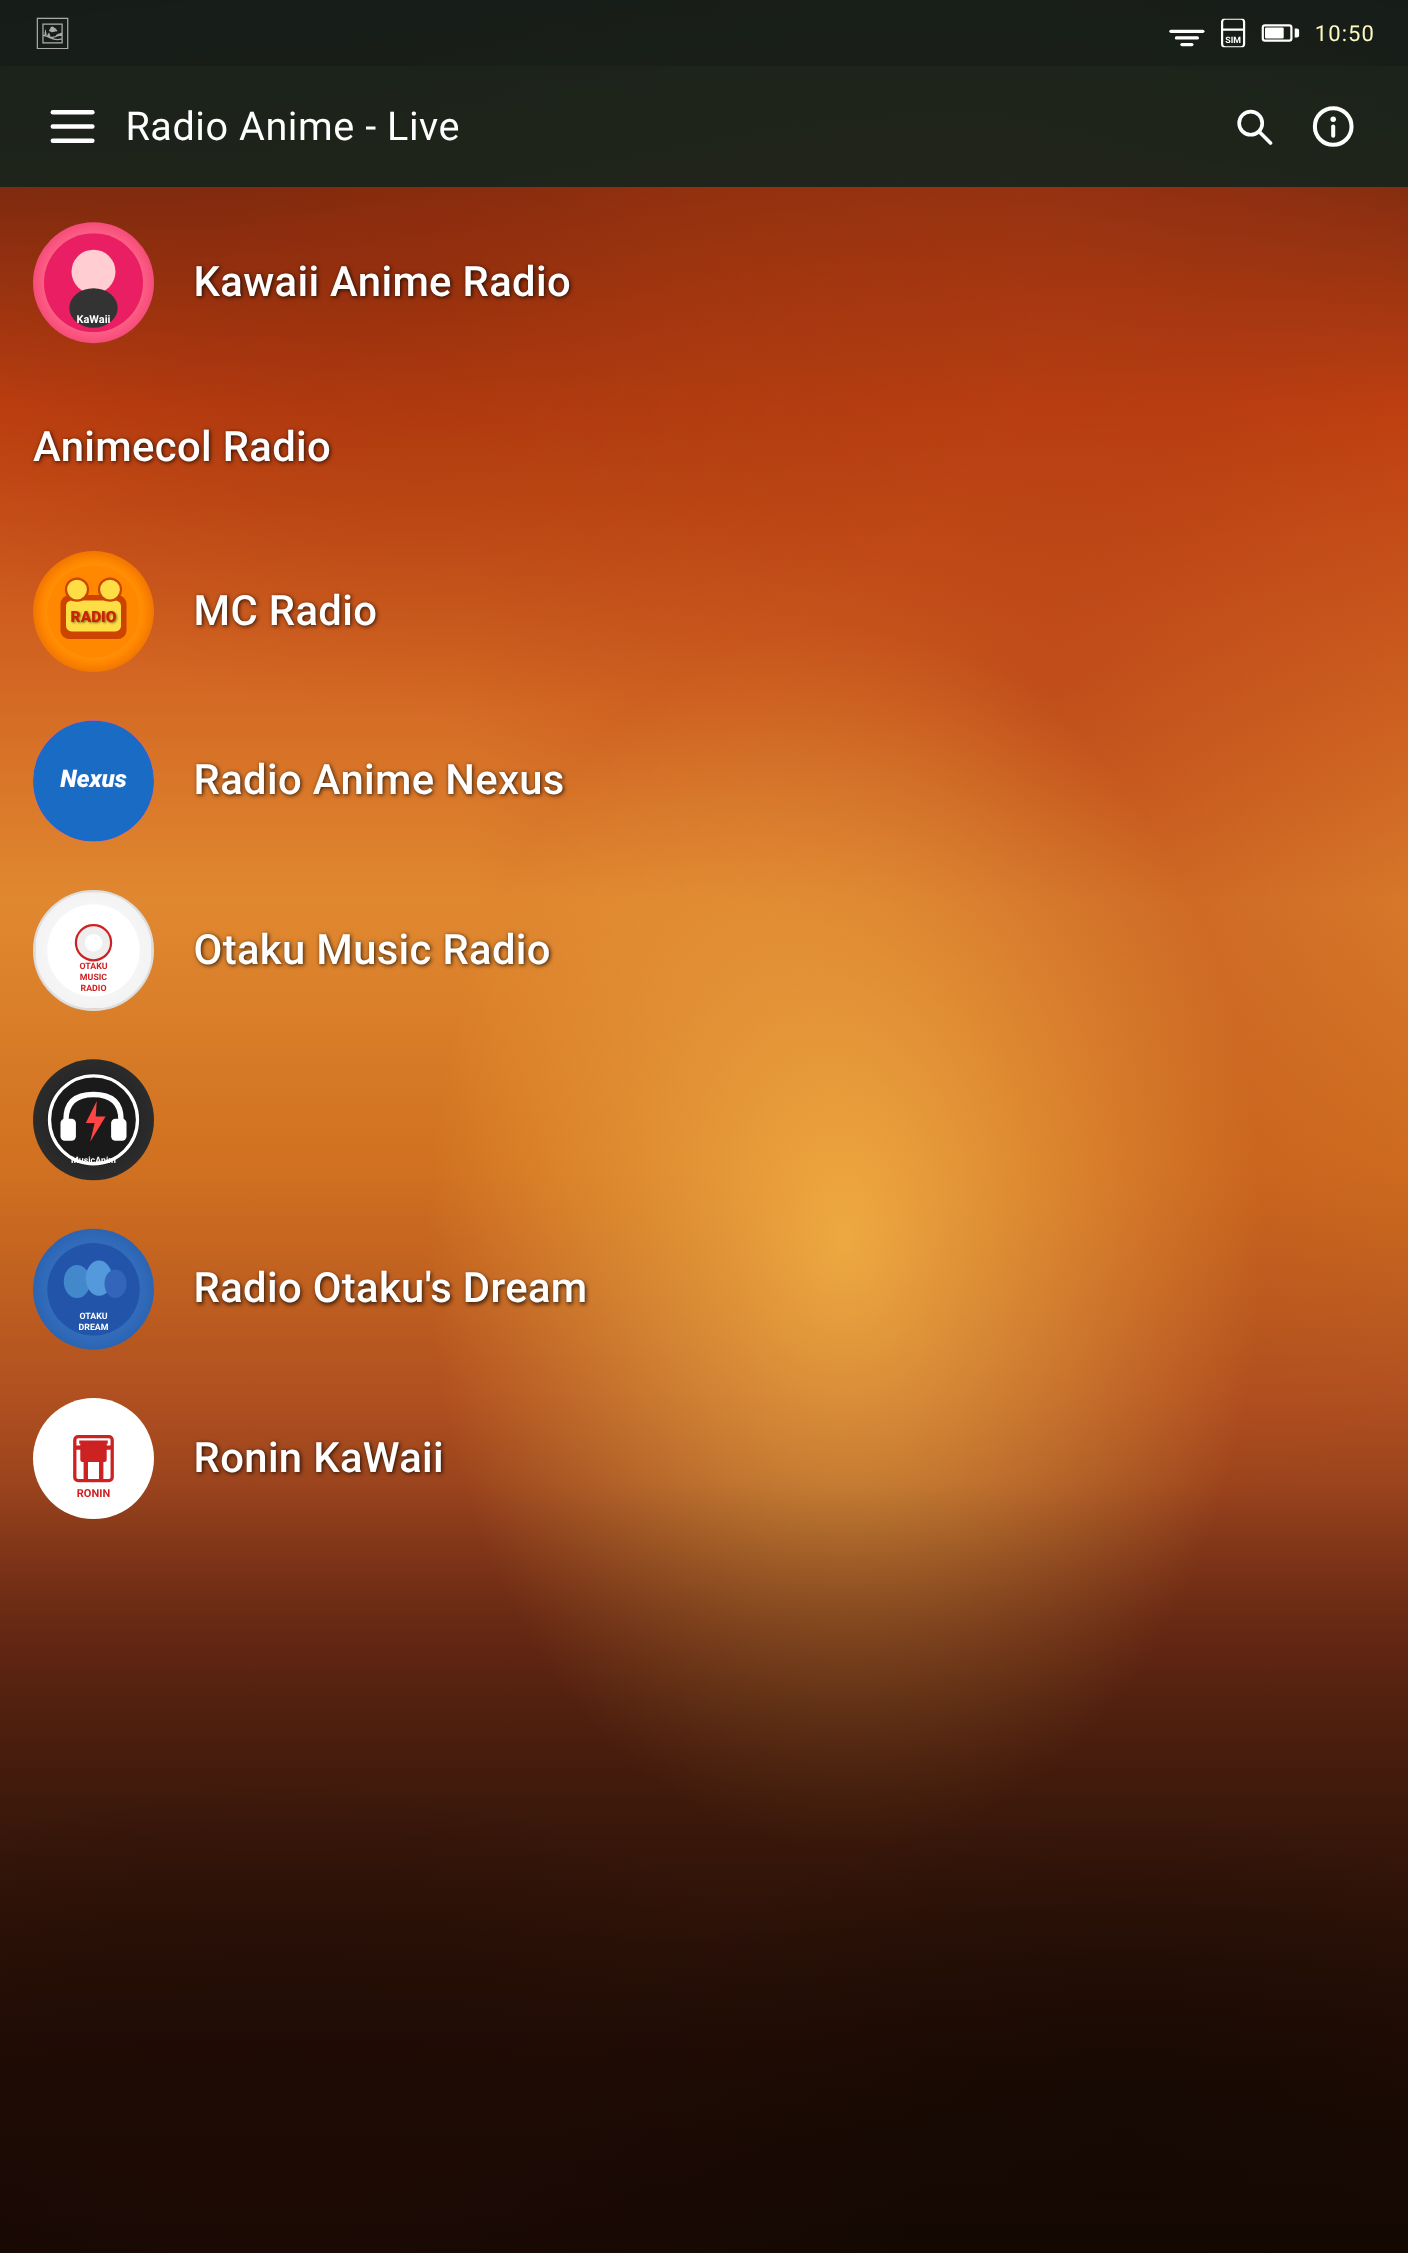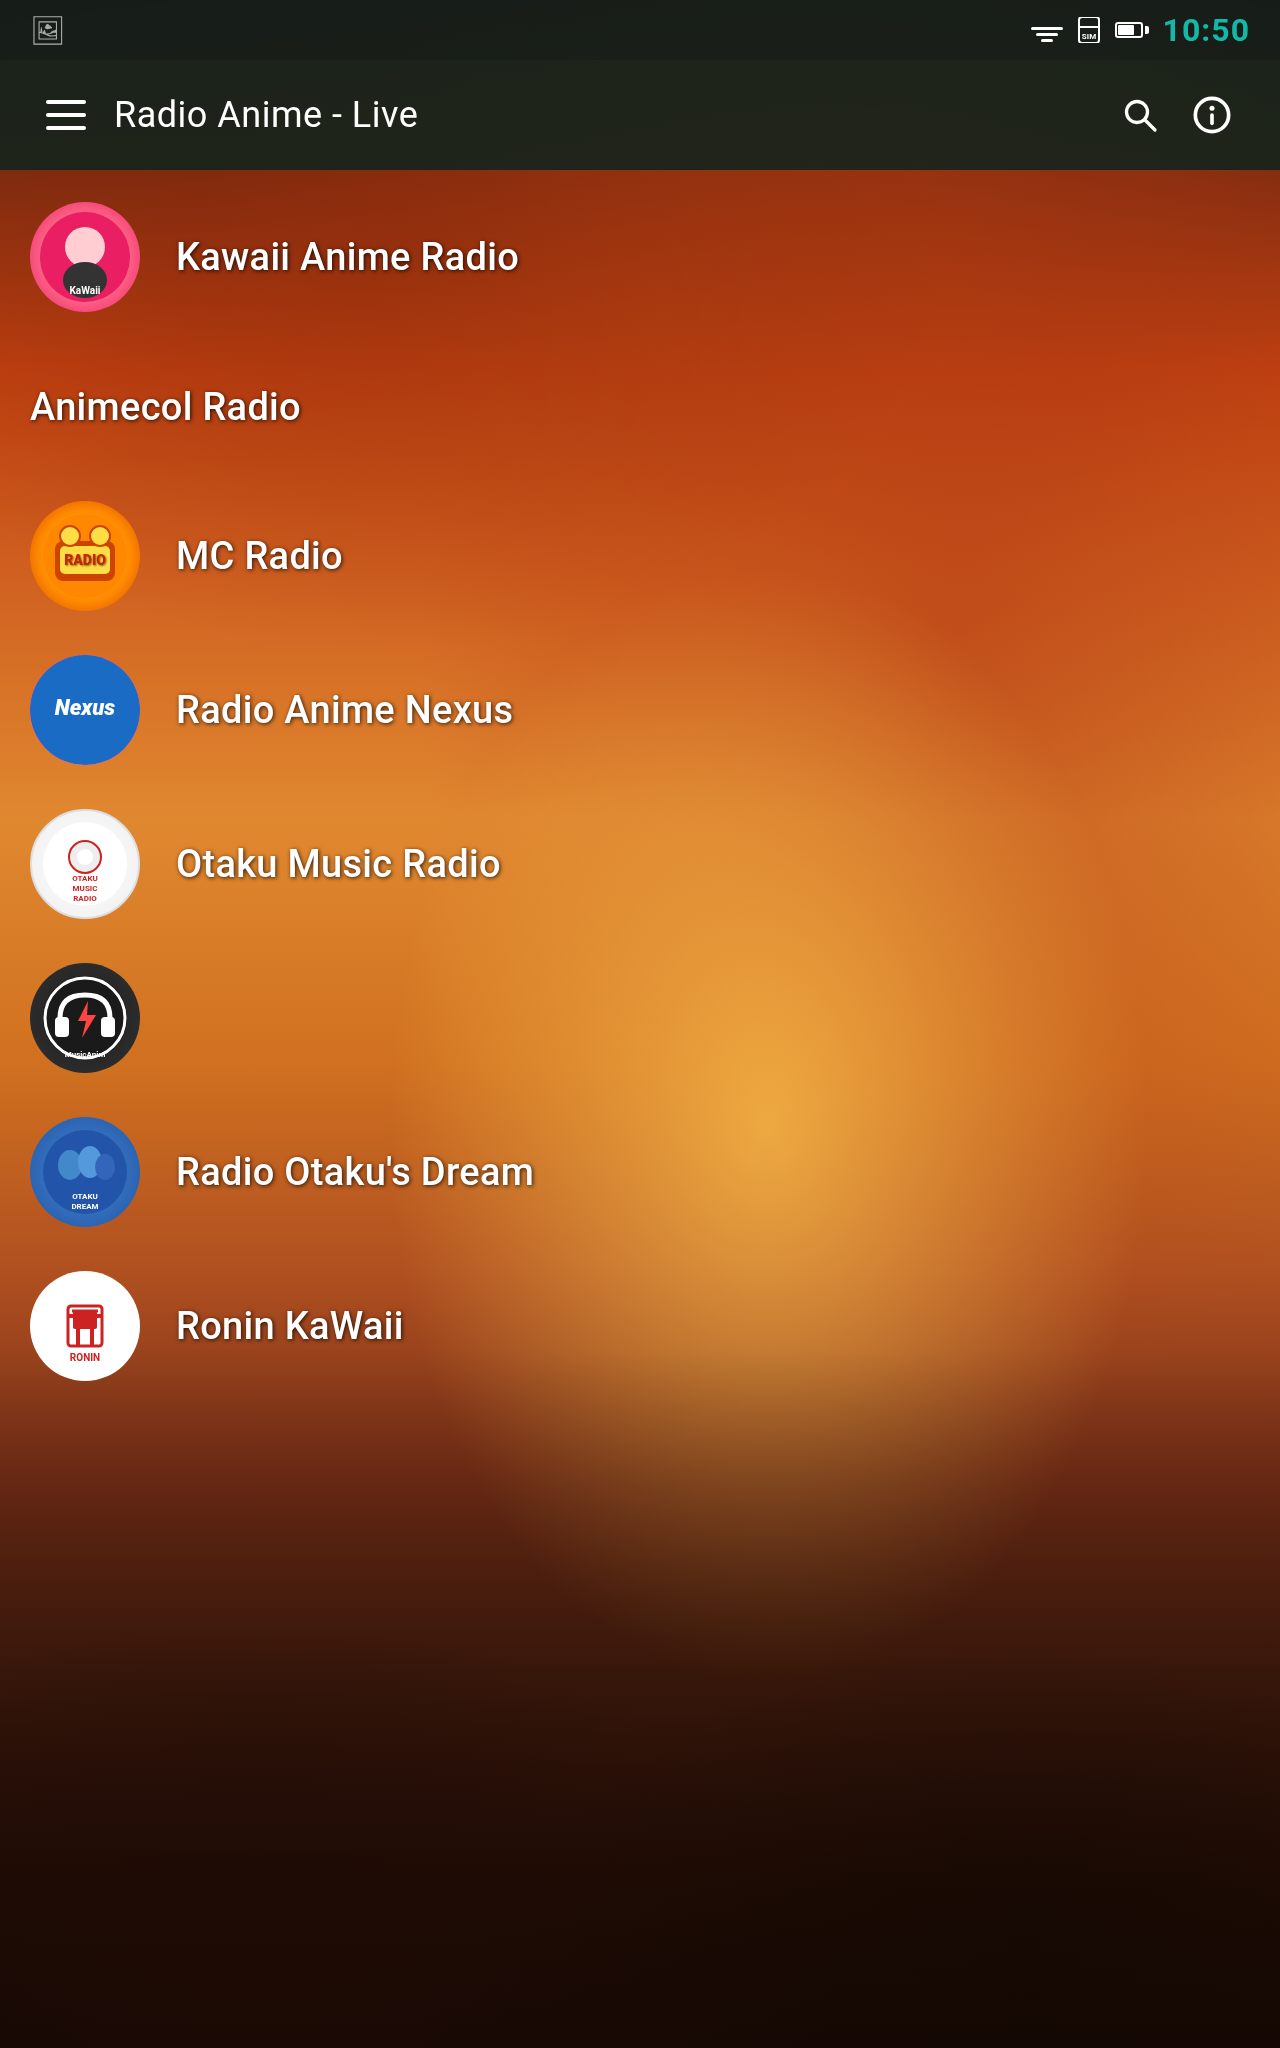--- a/index.html
+++ b/index.html
@@ -81,23 +81,23 @@
       align-items: center;
     }
 
     .status-icons {
       display: flex;
       align-items: center;
       gap: 14px;
     }
 
     .status-bar .time {
-      color: #14b8a6;
-      font-size: 32px;
-      font-weight: 700;
+      color: #fef9c3;
+      font-size: 20px;
+      font-weight: 400;
       letter-spacing: 1px;
     }
 
     .wifi-icon {
       width: 32px;
       height: 24px;
       display: flex;
       flex-direction: column;
       align-items: center;
       justify-content: flex-end;

